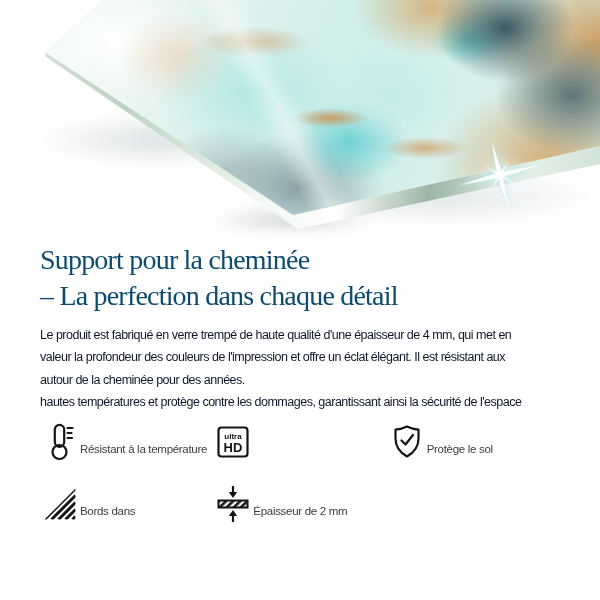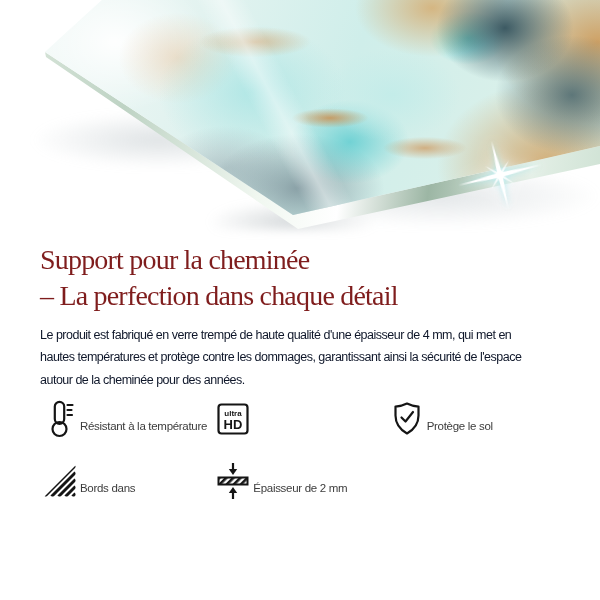--- a/index.html
+++ b/index.html
@@ -49,21 +49,21 @@
     content:""; position:absolute; inset:0;
     background:linear-gradient(62deg, transparent 44%, rgba(255,255,255,.45) 47.5%, rgba(255,255,255,0) 51%);
   }
   .sparkle{ position:absolute; left:455px; top:130px; transform:rotate(-14deg);
     filter:drop-shadow(0 0 3px rgba(160,230,235,.9)) drop-shadow(0 0 8px rgba(255,255,255,.95)); }
   
   .content{ padding:0 40px; }
   h1{
     font-family:"Liberation Serif", serif; font-weight:400;
     font-size:28px; line-height:36px; letter-spacing:-0.8px;
-    color:#7f1d1d; margin-top:12px;
+    color:#0c4a6e; margin-top:12px;
   }
   .desc{ margin-top:10px; font-size:12.5px; line-height:22.4px; letter-spacing:-0.5px; color:#0f172a; }
   .desc .line{ display:block; white-space:nowrap; }
   .features{
     display:grid; grid-template-columns:1fr 1fr 1fr; row-gap:20px; margin-top:6px;
   }
   .feature{ display:flex; flex-direction:row; align-items:center; }
   .icon{ height:42px; display:flex; align-items:flex-end; justify-content:center; }
   .feature-label{ margin-top:16px; font-size:11.5px; letter-spacing:-0.3px; color:#3c3c3c; }
   .stroke{ fill:none; stroke:#151515; stroke-width:2.2; stroke-linecap:round; stroke-linejoin:round; }
@@ -86,22 +86,23 @@
   </section>
 
   <section class="content">
     <h1>
       <span>Support pour la cheminée</span><br>
       <span>– La perfection dans chaque détail</span>
     </h1>
 
     <p class="desc">
       <span class="line">Le produit est fabriqué en verre trempé de haute qualité d'une épaisseur de 4 mm, qui met en</span>
+      <span class="line">valeur la profondeur des couleurs de l'impression et offre un éclat élégant. Il est résistant aux</span>
+      <span class="line">autour de la cheminée pour des années.</span>
       <span class="line">hautes températures et protège contre les dommages, garantissant ainsi la sécurité de l'espace</span>
-      <span class="line">autour de la cheminée pour des années.</span>
     </p>
 
     <div class="features">
 
       <div class="feature">
         <div class="icon">
           <svg width="40" height="40" viewBox="0 0 40 40">
             <circle class="stroke" cx="19.5" cy="30" r="7"></circle>
             <rect class="stroke" x="14.8" y="2.8" width="9.4" height="22" rx="4.7" fill="#fff"></rect>
             <path class="stroke" d="M27.5 6 H32.5 M27.5 11 H31.5 M27.5 16 H32" stroke-width="2"></path>

